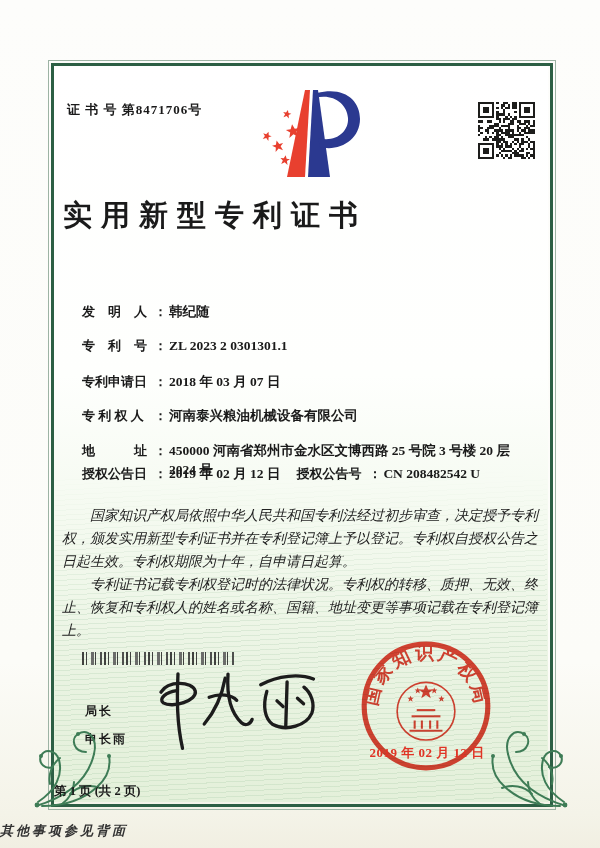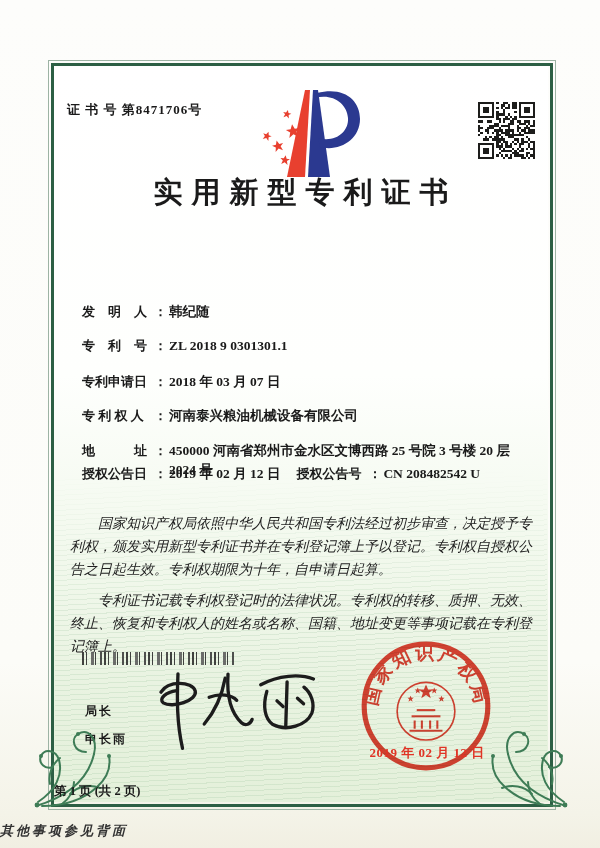--- a/index.html
+++ b/index.html
@@ -13,31 +13,31 @@
   
   .paper{position:absolute;left:54px;top:66px;width:494px;height:736px;
          background:linear-gradient(180deg,#ffffff 0%,#fefffd 42%,#f3f9ee 64%,#e9f3e1 84%,#e4f0da 100%);}
   .guilloche{position:absolute;left:55px;top:470px;width:492px;height:330px;
          background:repeating-linear-gradient(177deg,rgba(120,175,130,0.16) 0 1px,rgba(255,255,255,0) 1px 5px);
          -webkit-mask-image:linear-gradient(180deg,transparent 0,#000 45%);
          mask-image:linear-gradient(180deg,transparent 0,#000 45%);}
   .cert-no{position:absolute;left:67px;top:101px;font-size:13px;font-weight:600;letter-spacing:1px;}
   .logo{position:absolute;left:250px;top:86px;width:120px;height:97px;}
   .qr{position:absolute;left:478px;top:102px;width:57px;height:57px;}
-  .title{position:absolute;left:54px;top:173px;width:494px;text-align:center;
+  .title{position:absolute;left:54px;top:196px;width:494px;
          font-size:29px;font-weight:700;letter-spacing:9px;text-indent:9px;}
   .field-row{position:absolute;left:82px;width:462px;font-size:13px;line-height:19px;}
   .field-label{display:inline-block;min-width:72px;font-weight:600;white-space:pre;vertical-align:top;}
   .colon{font-weight:600;vertical-align:top;}
   .field-value{display:inline-block;font-size:13.5px;font-weight:600;vertical-align:top;margin-left:2px;}
   .wrapval{width:366px;}
   .grant2{margin-left:16px;}
   .paras{position:absolute;left:62px;top:504px;width:480px;font-size:14px;line-height:23px;
          font-style:italic;font-weight:500;color:#222;}
-  .paras p{margin:8px;text-indent:2em;}
+  .paras p{margin:0;text-indent:2em;}
   .barcode{position:absolute;left:82px;top:652px;width:152px;height:13px;opacity:.85;
          background:repeating-linear-gradient(90deg,
            #222 0 2px,rgba(0,0,0,0) 2px 4px,
            #222 4px 5px,rgba(0,0,0,0) 5px 9px,
            #555 9px 12px,rgba(0,0,0,0) 12px 13px,
            #222 13px 14px,rgba(0,0,0,0) 14px 18px,
            #333 18px 20px,rgba(0,0,0,0) 20px 22px);}
   .sig-block{position:absolute;left:85px;top:697px;font-size:12px;font-weight:600;letter-spacing:2px;line-height:28px;}
   .sig-svg{position:absolute;left:140px;top:660px;width:200px;height:98px;}
   .seal{position:absolute;left:358px;top:638px;width:136px;height:136px;opacity:.92;mix-blend-mode:multiply;}
@@ -320,21 +320,21 @@
         <rect x="24" y="24" width="1" height="1" fill="#1d1d1b"></rect>
       </svg>
   </div>
 
   <div class="title">实用新型专利证书</div>
 
   <div class="field-row" style="top:302px">
     <span class="field-label">发　明　人</span><span class="colon">：</span><span class="field-value">韩纪随</span>
   </div>
   <div class="field-row" style="top:336px">
-    <span class="field-label">专　利　号</span><span class="colon">：</span><span class="field-value">ZL 2018 9 0301301.1</span>
+    <span class="field-label">专　利　号</span><span class="colon">：</span><span class="field-value">ZL 2023 2 0301301.1</span>
   </div>
   <div class="field-row" style="top:372px">
     <span class="field-label">专利申请日</span><span class="colon">：</span><span class="field-value">2018 年 03 月 07 日</span>
   </div>
   <div class="field-row" style="top:406px">
     <span class="field-label">专 利 权 人</span><span class="colon">：</span><span class="field-value">河南泰兴粮油机械设备有限公司</span>
   </div>
   <div class="field-row" style="top:441px">
     <span class="field-label">地　　　址</span><span class="colon">：</span><span class="field-value wrapval">450000 河南省郑州市金水区文博西路 25 号院 3 号楼 20 层 2024 号</span>
   </div>

